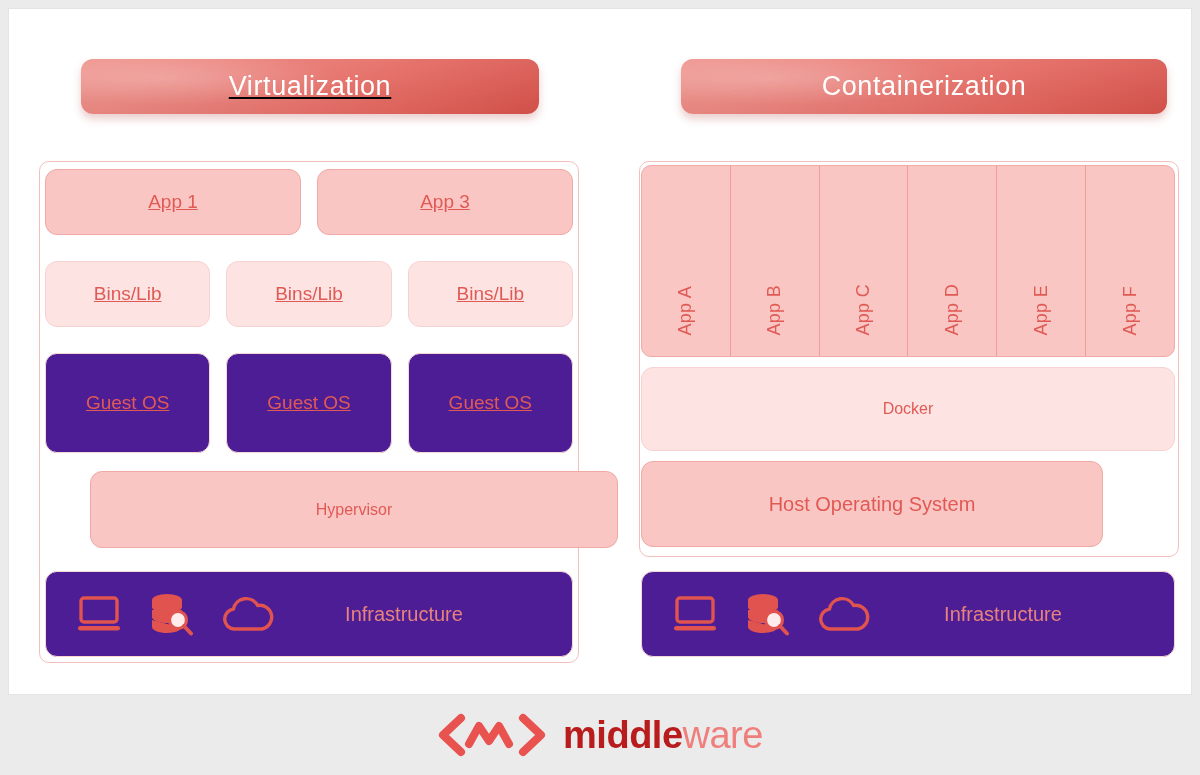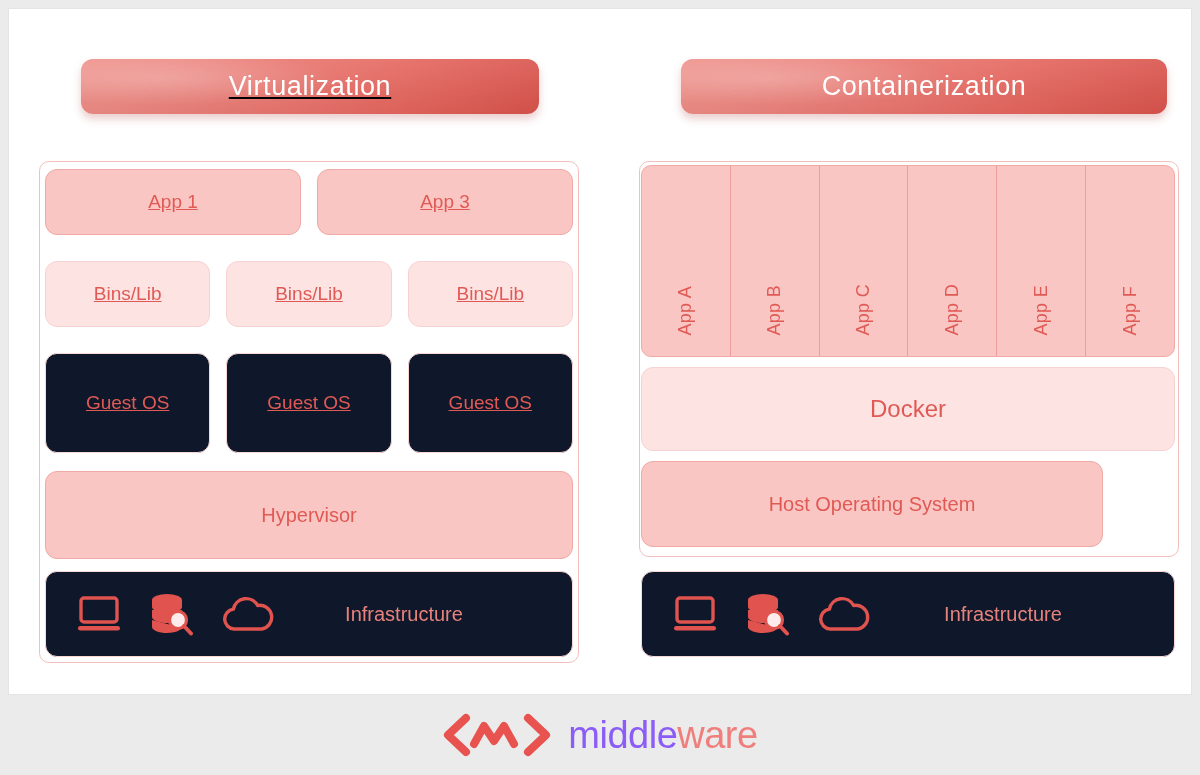--- a/index.html
+++ b/index.html
@@ -92,21 +92,21 @@
     border-radius: 12px;
     display: flex;
     align-items: center;
     justify-content: center;
     font-size: 19px;
     color: #e05a55;
     font-weight: 400;
   }
   .box.mid   { background: #fac6c3; border: 1px solid #f0a9a5; }
   .box.light { background: #fde4e3; border: 1px solid #f8d2d0; }
-  .box.pale  { background: #0f172a; border: 1px solid #f8d6d4; }
+  .box.pale  { background: #4c1d95; border: 1px solid #f8d6d4; }
 
   
   .row3 {
     position: absolute;
     left: 6px;
     width: 528px;
     display: flex;
     gap: 16px;
   }
   .row3 > .box { flex: 1 1 0; text-decoration: underline; }
@@ -115,22 +115,23 @@
   #row-bins    { top: 100px; height: 66px; }
   #row-guestos { top: 192px; height: 100px; }
 
   .wide-row {
     position: absolute;
     left: 6px;
     width: 528px;
   }
   #row-hyper {
     top: 310px;
-    height: 88px;
-    font-size: 20px;
+    height: 77px;
+    font-size: 16px;
+    margin-left: 45px;
   }
   #row-infra-l {
     top: 410px;
     height: 86px;
     justify-content: flex-start;
     padding-left: 30px;
     gap: 0;
   }
 
   
@@ -164,21 +165,21 @@
     letter-spacing: 0.3px;
     white-space: nowrap;
   }
 
   #row-docker {
     position: absolute;
     left: 2px;
     top: 206px;
     width: 534px;
     height: 84px;
-    font-size: 24px;
+    font-size: 16px;
   }
   #row-hostos {
     position: absolute;
     left: 2px;
     top: 300px;
     width: 462px;
     height: 86px;
     font-size: 20px;
   }
   #row-infra-r {
@@ -229,21 +230,21 @@
     align-items: center;
     justify-content: center;
     gap: 16px;
   }
   .logo-mark svg { display: block; }
   .logo-text {
     font-size: 38px;
     letter-spacing: -0.5px;
     line-height: 1;
   }
-  .logo-text .b { color: #8b5cf6; font-weight: 400; }
+  .logo-text .b { color: #b91c1c; font-weight: 700; }
   .logo-text .l { color: #ef7f7c; font-weight: 400; }
 </style>
 </head>
 <body>
 
 <div class="page">
 
   <div class="card">
 
     <div class="header-pill" id="hdr-virt">

